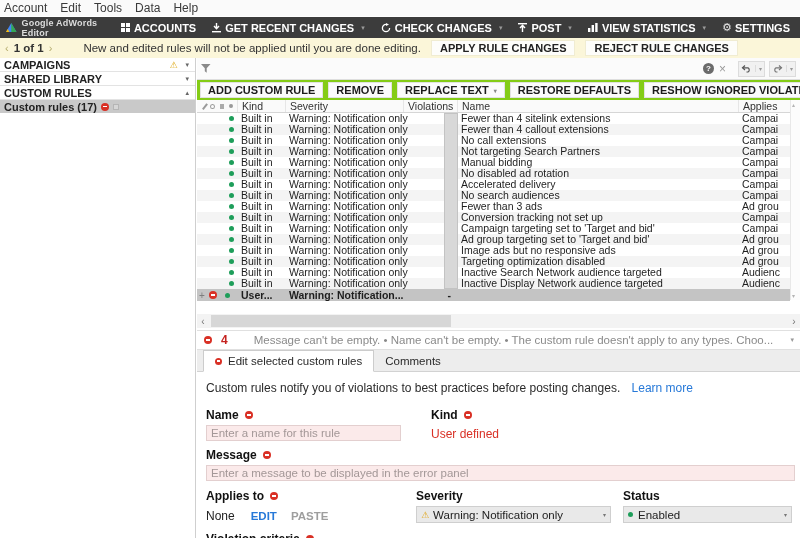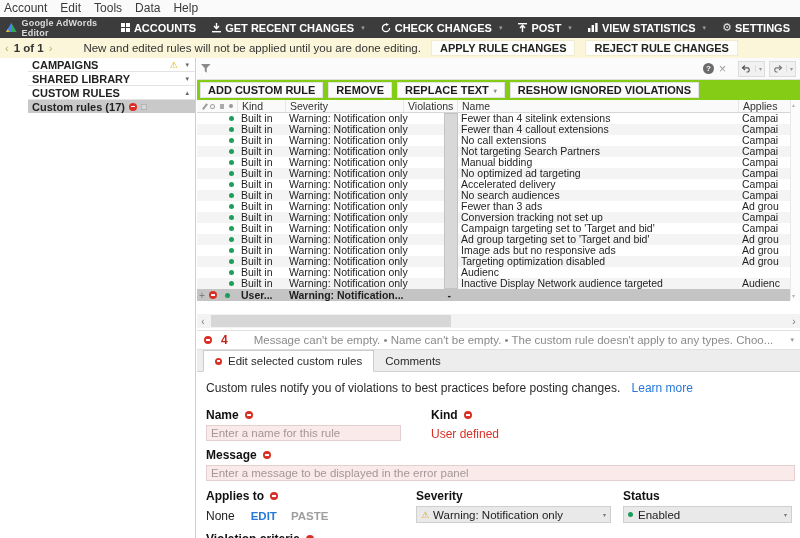--- a/index.html
+++ b/index.html
@@ -26,21 +26,21 @@
   .noticebar { position:absolute; left:0; top:38px; width:800px; height:20px; background:#fbf6d9;
                display:flex; align-items:center; font-size:11.5px; color:#333; }
   .pager-arrow { color:#b5ad6e; font-size:11px; margin:0 5px; cursor:pointer; }
   .pager-text { font-weight:bold; }
   .notice-msg { margin-left:26px; }
   .notice-btn { background:#fdfdfa; border:1px solid #f0ecd2; font-weight:bold; font-size:11px;
                 color:#222; padding:1px 8px; margin-left:10px; cursor:pointer; white-space:nowrap; }
 
   
   .sidebar { position:absolute; left:0; top:58px; width:196px; height:480px; background:#fff;
-             border-right:1px solid #cfcfcf; font-size:11px;padding-left:28px; }
+             border-right:1px solid #cfcfcf; font-size:11px; }
   .side-sec { height:14px; display:flex; align-items:center; font-weight:bold; color:#222;
               border-bottom:1px solid #e3e3e3; padding:0 4px; cursor:pointer; }
   .side-sec .lbl { flex:1; }
   .side-warn { color:#dca408; font-size:9px; margin-right:8px; }
   .side-chev { color:#666; font-size:7px; margin-right:2px; }
   .side-item { height:13px; display:flex; align-items:center; font-weight:bold; color:#222;
                background:#c9c9c9; padding:0 4px; cursor:pointer; }
   .side-item .lbl { margin-right:4px; }
   .mini-sq { display:inline-block; width:6px; height:6px; border:1px solid #b5b5b5; margin-left:4px; background:#d6d6d6; }
 
@@ -283,20 +283,21 @@
       </div>
     </div>
 
     <div class="actionbar">
       <button class="abtn">ADD CUSTOM RULE</button>
       <button class="abtn">REMOVE</button>
       <button class="abtn">
         <span>REPLACE TEXT</span>
         <span class="mini-caret">▾</span>
       </button>
+      <button class="abtn">RESTORE DEFAULTS</button>
       <button class="abtn">RESHOW IGNORED VIOLATIONS</button>
     </div>
 
     <div class="grid">
       <div class="ghead">
         <div class="c-icons">
           <span class="hg hg1"></span>
           <span class="hg hg2"></span>
           <span class="hg hg3"></span>
           <span class="hg hg4"></span>
@@ -365,21 +366,21 @@
             <div class="cell c-applies">Campai</div>
           </div>
 
           <div class="row">
             <div class="cell c-icons">
               <span class="dot green"></span>
             </div>
             <div class="cell c-kind">Built in</div>
             <div class="cell c-sev">Warning: Notification only</div>
             <div class="cell c-viol"></div>
-            <div class="cell c-name">No optimized ad targeting</div>
+            <div class="cell c-name">No disabled ad rotation</div>
             <div class="cell c-applies">Campai</div>
           </div>
 
           <div class="row">
             <div class="cell c-icons">
               <span class="dot green"></span>
             </div>
             <div class="cell c-kind">Built in</div>
             <div class="cell c-sev">Warning: Notification only</div>
             <div class="cell c-viol"></div>
@@ -464,20 +465,21 @@
             <div class="cell c-applies">Ad grou</div>
           </div>
 
           <div class="row">
             <div class="cell c-icons">
               <span class="dot green"></span>
             </div>
             <div class="cell c-kind">Built in</div>
             <div class="cell c-sev">Warning: Notification only</div>
             <div class="cell c-viol"></div>
+            <div class="cell c-name">Inactive Search Network audience targeted</div>
             <div class="cell c-applies">Audienc</div>
           </div>
 
           <div class="row">
             <div class="cell c-icons">
               <span class="dot green"></span>
             </div>
             <div class="cell c-kind">Built in</div>
             <div class="cell c-sev">Warning: Notification only</div>
             <div class="cell c-viol"></div>

